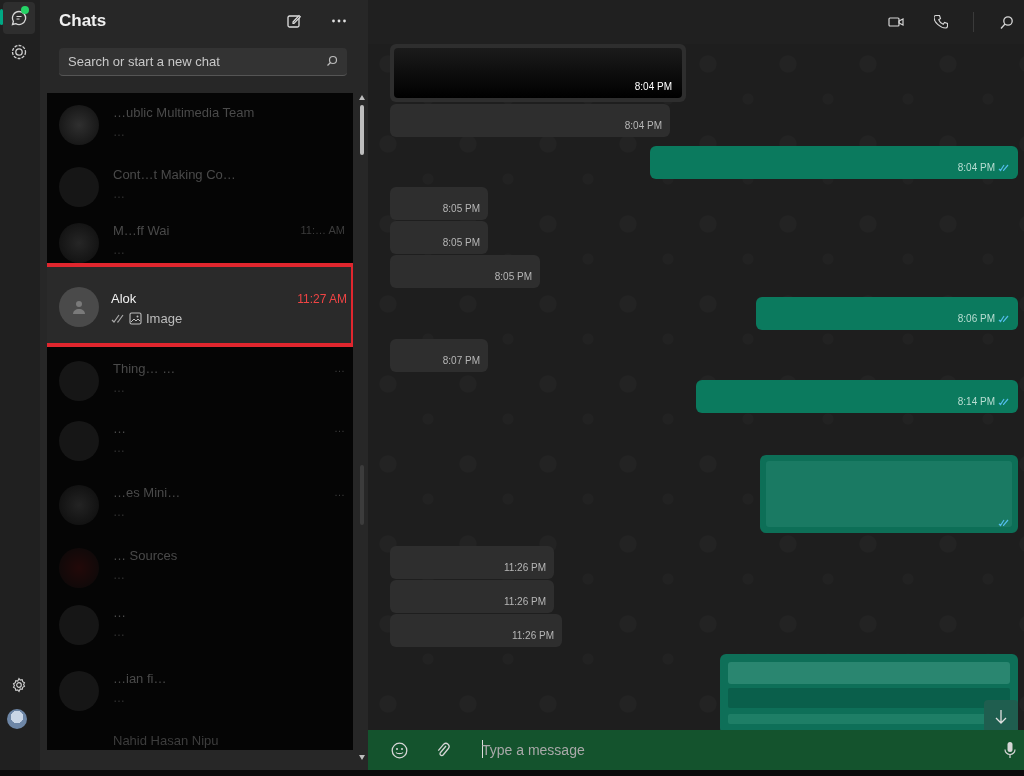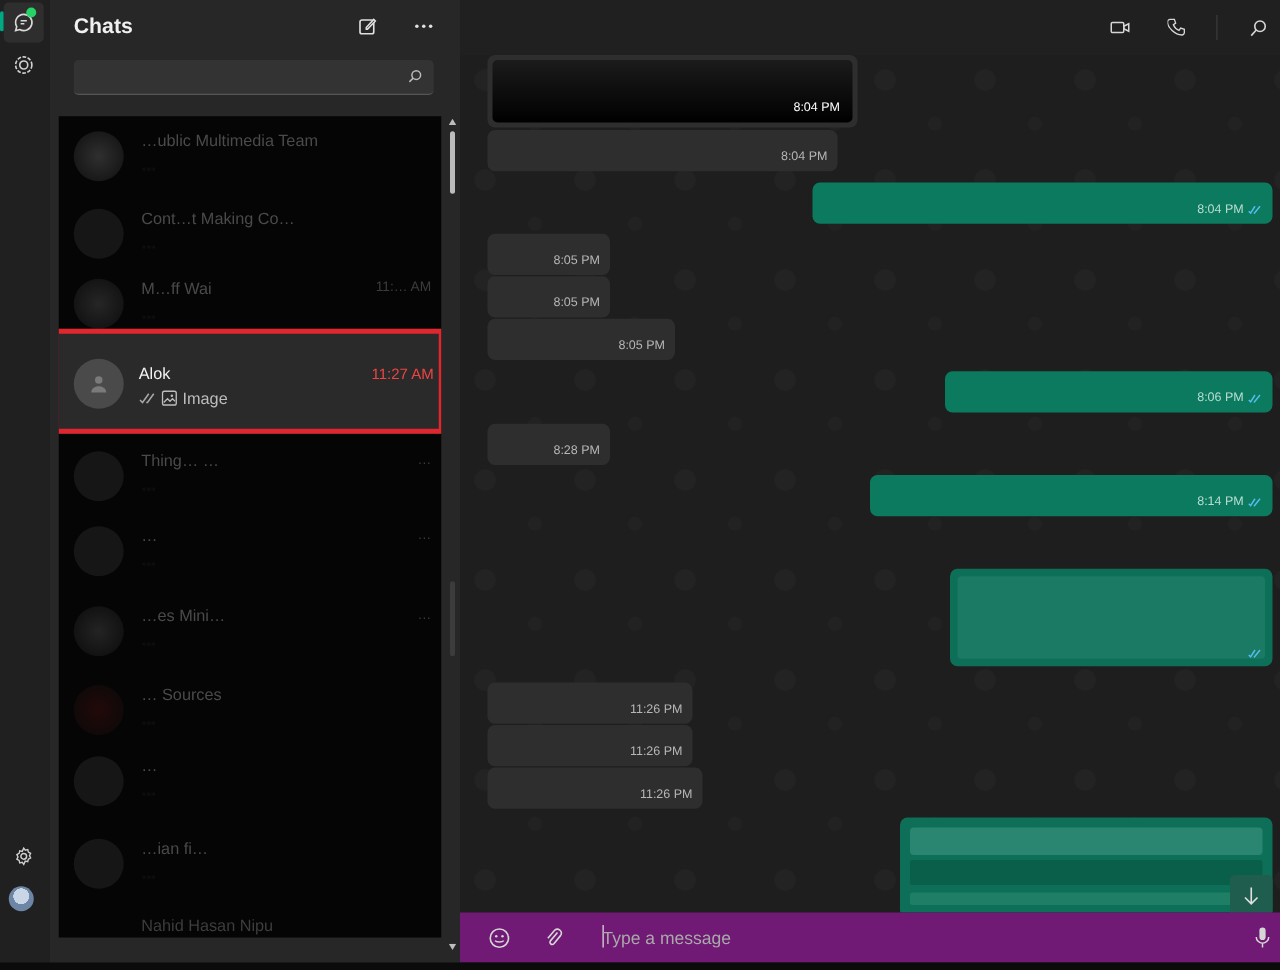--- a/index.html
+++ b/index.html
@@ -53,21 +53,21 @@
     background-size: 80px 80px; overflow: hidden; }
   .bubble { position: absolute; border-radius: 6px; }
   .in { background: #2e2e2e; }
   .out { background: #0b7a5e; }
   .bubble .t { position: absolute; right: 8px; bottom: 6px; font-size: 10px; color: #b6b6b6; display: flex; align-items: center; gap: 3px; white-space: nowrap; margin-top: 21px; }
   .out .t { color: #b8ddd2; }
   .img-bubble { background: #2e2e2e; padding: 4px; }
   .img-bubble .img { width: 100%; height: 100%; background: linear-gradient(#1b1b1b, #000); border-radius: 4px; }
   .img-bubble .t { color: #ffffff; }
 
-  .composer { position: absolute; left: 0; top: 730px; width: 656px; height: 40px; background: #701a75; display: flex; align-items: center; }
+  .composer { position: absolute; left: 0; top: 730px; width: 656px; height: 40px; background: #14532d; display: flex; align-items: center; }
   .composer input { position: absolute; left: 114px; top: 9px; width: 400px; height: 22px; background: transparent; border: none; outline: none; color: #ddd; font-size: 14px; font-family: "Liberation Sans", sans-serif; }
   .composer input::placeholder { color: #a9a9a9; }
   .caret { position: absolute; left: 114px; top: 10px; width: 1px; height: 18px; background: #ddd; }
   .bottom-strip { position: absolute; left: 0; top: 770px; width: 1024px; height: 6px; background: #0b0b0b; }
   .scroll-down { position: absolute; left: 616px; top: 656px; width: 34px; height: 34px; background: #1f5e4f; border-radius: 4px; display: flex; align-items: center; justify-content: center; }
 </style>
 </head>
 <body>
 
 <div class="app">
@@ -105,20 +105,21 @@
         </svg>
     </div>
     <div class="icon-btn" style="left:285px;top:7px">
       <svg width="16" height="4" viewBox="0 0 16 4">
           <circle cx="2.5" cy="2" r="1.4" fill="#e0e0e0"></circle>
           <circle cx="8" cy="2" r="1.4" fill="#e0e0e0"></circle>
           <circle cx="13.5" cy="2" r="1.4" fill="#e0e0e0"></circle>
         </svg>
     </div>
     <div class="search">
+      <input type="text" placeholder="Search or start a new chat" style="">
       <svg class="s-icon" width="14" height="14" viewBox="0 0 14 14">
           <circle cx="8" cy="6" r="3.5" fill="none" stroke="#bbb" stroke-width="1.2"></circle>
           <path d="M5.5 8.5L2.5 11.5" stroke="#bbb" stroke-width="1.2"></path>
         </svg>
     </div>
 
     <div class="chatlist">
       <div class="chat-item" style="top:0">
         <div class="av" style="background:radial-gradient(circle,#3a3a3a,#111)"></div>
         <span class="nm">…ublic Multimedia Team</span>
@@ -263,21 +264,21 @@
       </div>
       <div class="bubble out" style="left:388px;top:253px;width:262px;height:33px">
         <span class="t">
             <span>8:06 PM</span>
             <svg width="12" height="8" viewBox="0 0 12 8">
               <path d="M1 5l1.5 1.5L6 1M5 6.5L5.5 6.5 10 1" fill="none" stroke="#53bdeb" stroke-width="1.2"></path>
             </svg>
           </span>
       </div>
       <div class="bubble in" style="left:22px;top:295px;width:98px;height:33px">
-        <span class="t">8:28 PM</span>
+        <span class="t">8:07 PM</span>
       </div>
       <div class="bubble out" style="left:328px;top:336px;width:322px;height:33px">
         <span class="t">
             <span>8:14 PM</span>
             <svg width="12" height="8" viewBox="0 0 12 8">
               <path d="M1 5l1.5 1.5L6 1M5 6.5L5.5 6.5 10 1" fill="none" stroke="#53bdeb" stroke-width="1.2"></path>
             </svg>
           </span>
       </div>
       <div class="bubble out" style="left:392px;top:411px;width:258px;height:78px;background:#0d6f57;padding:6px">

